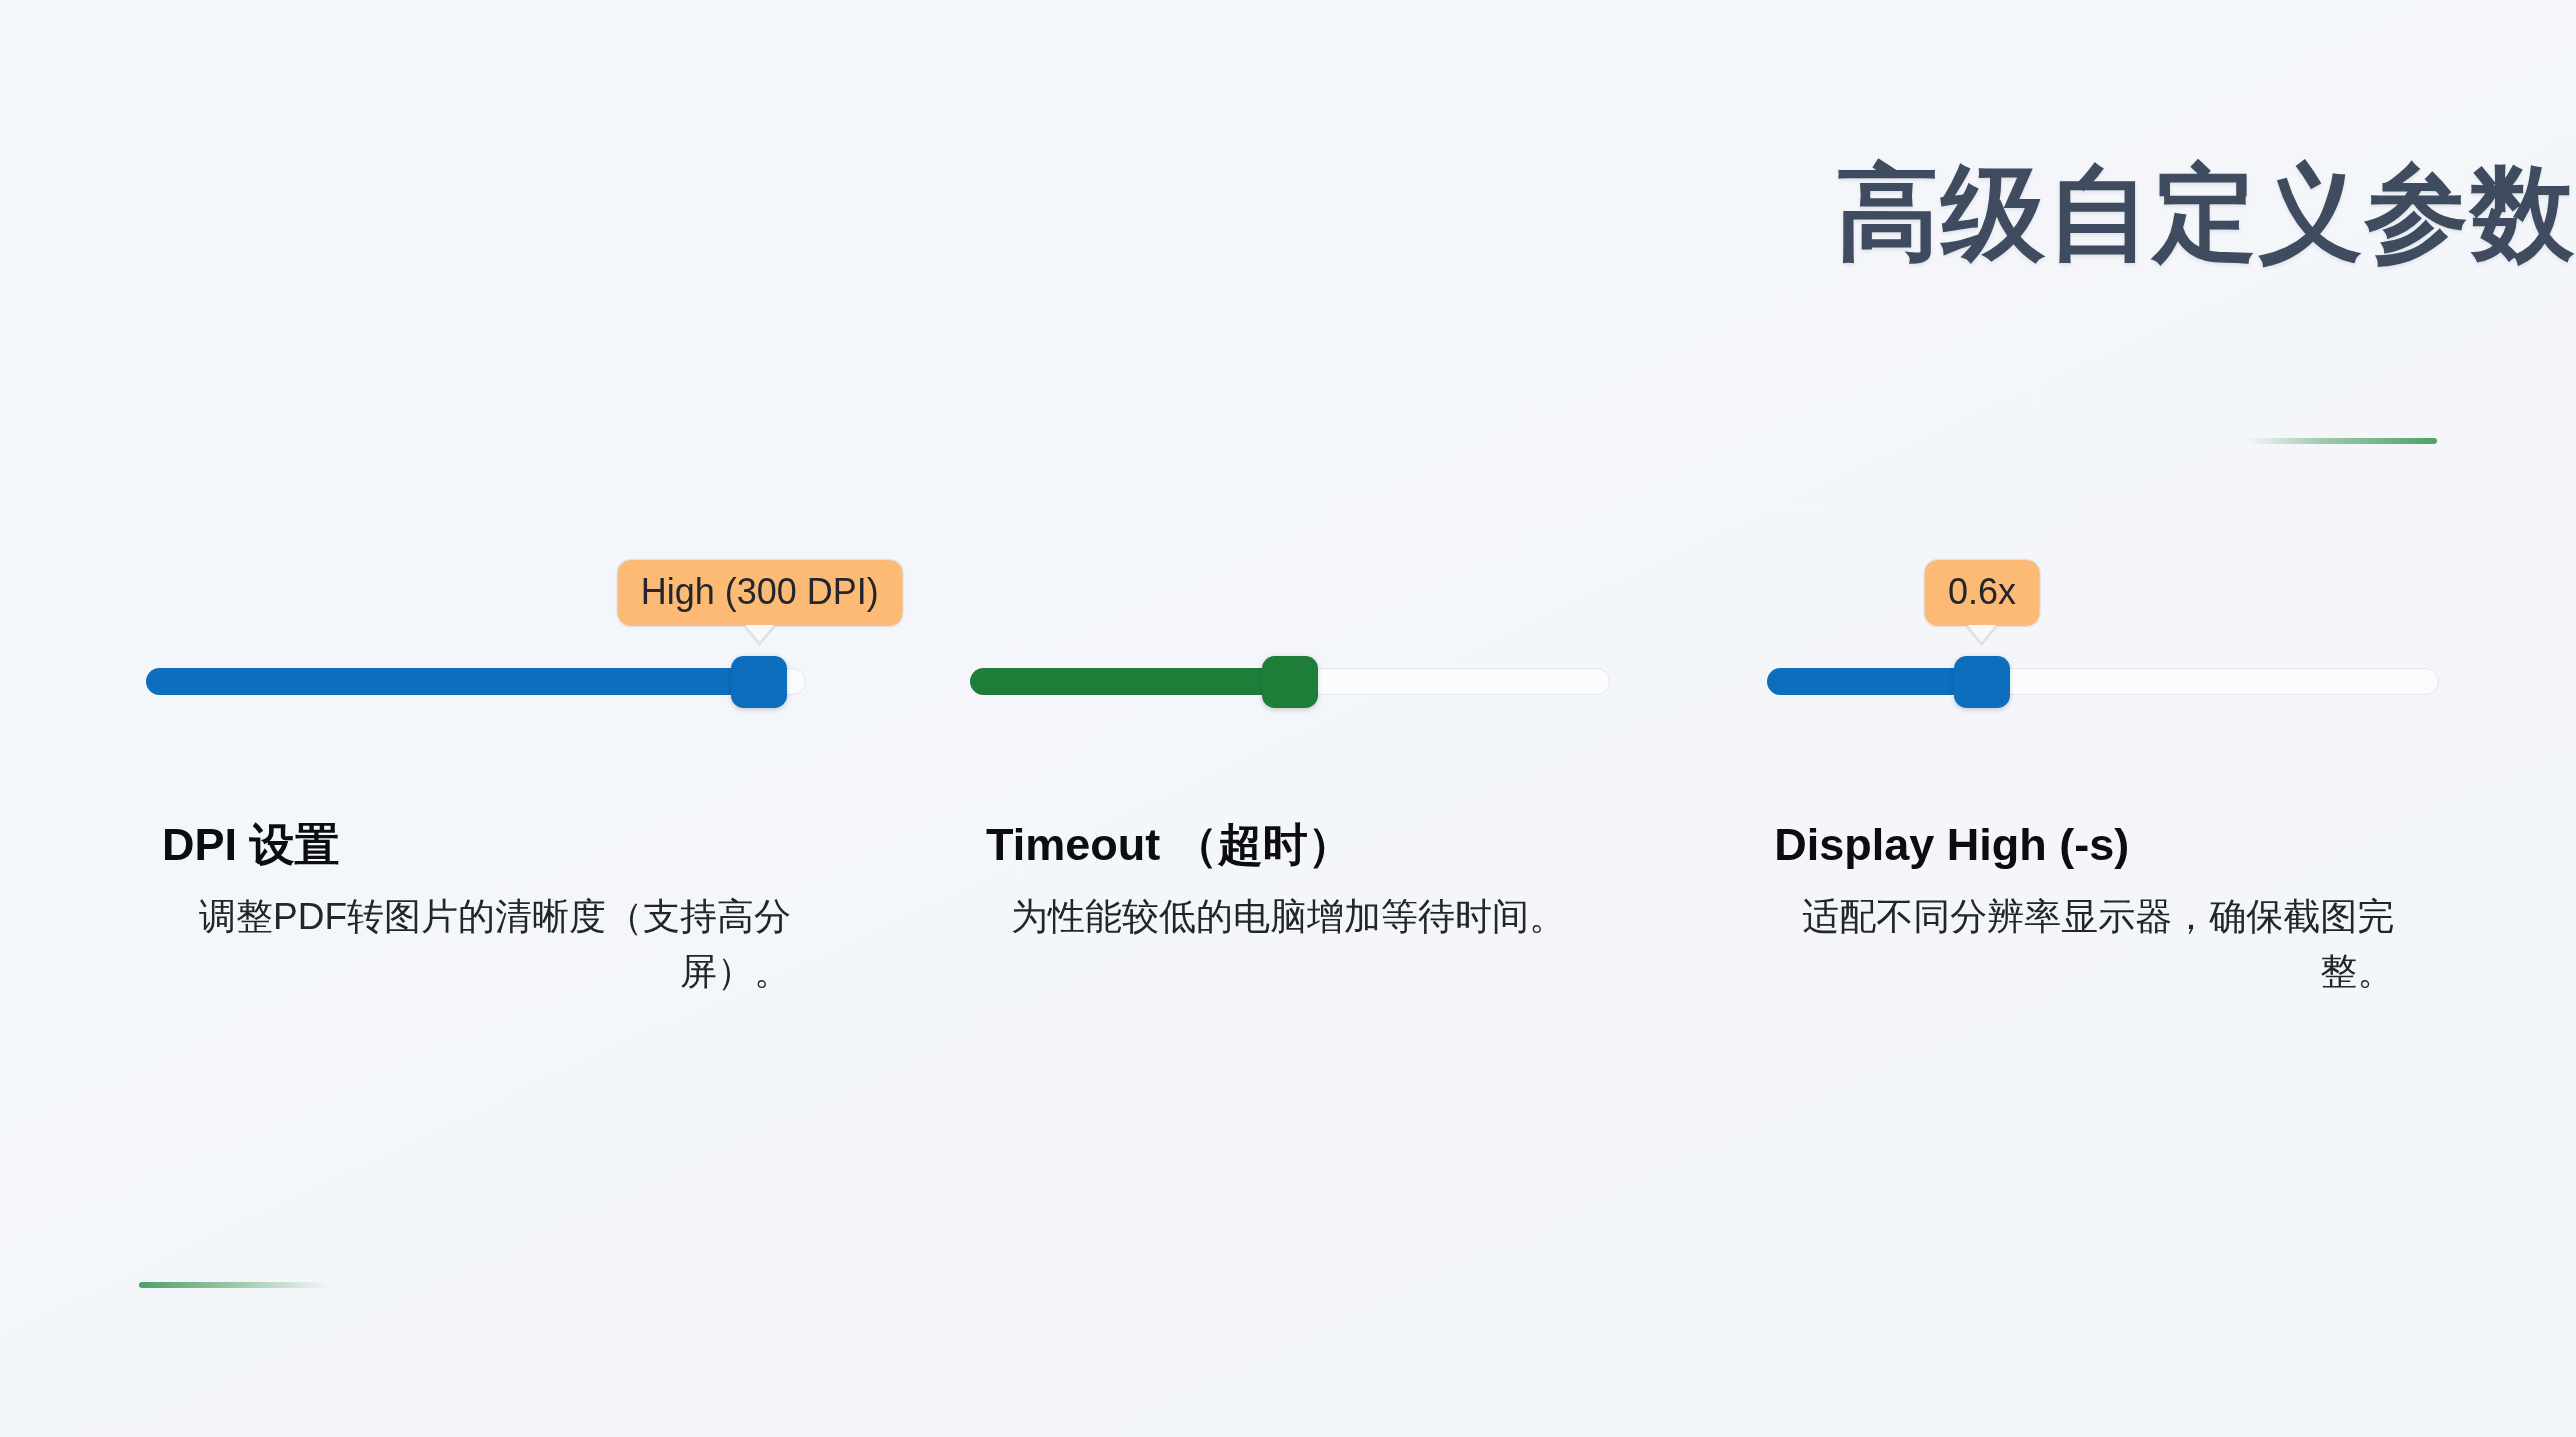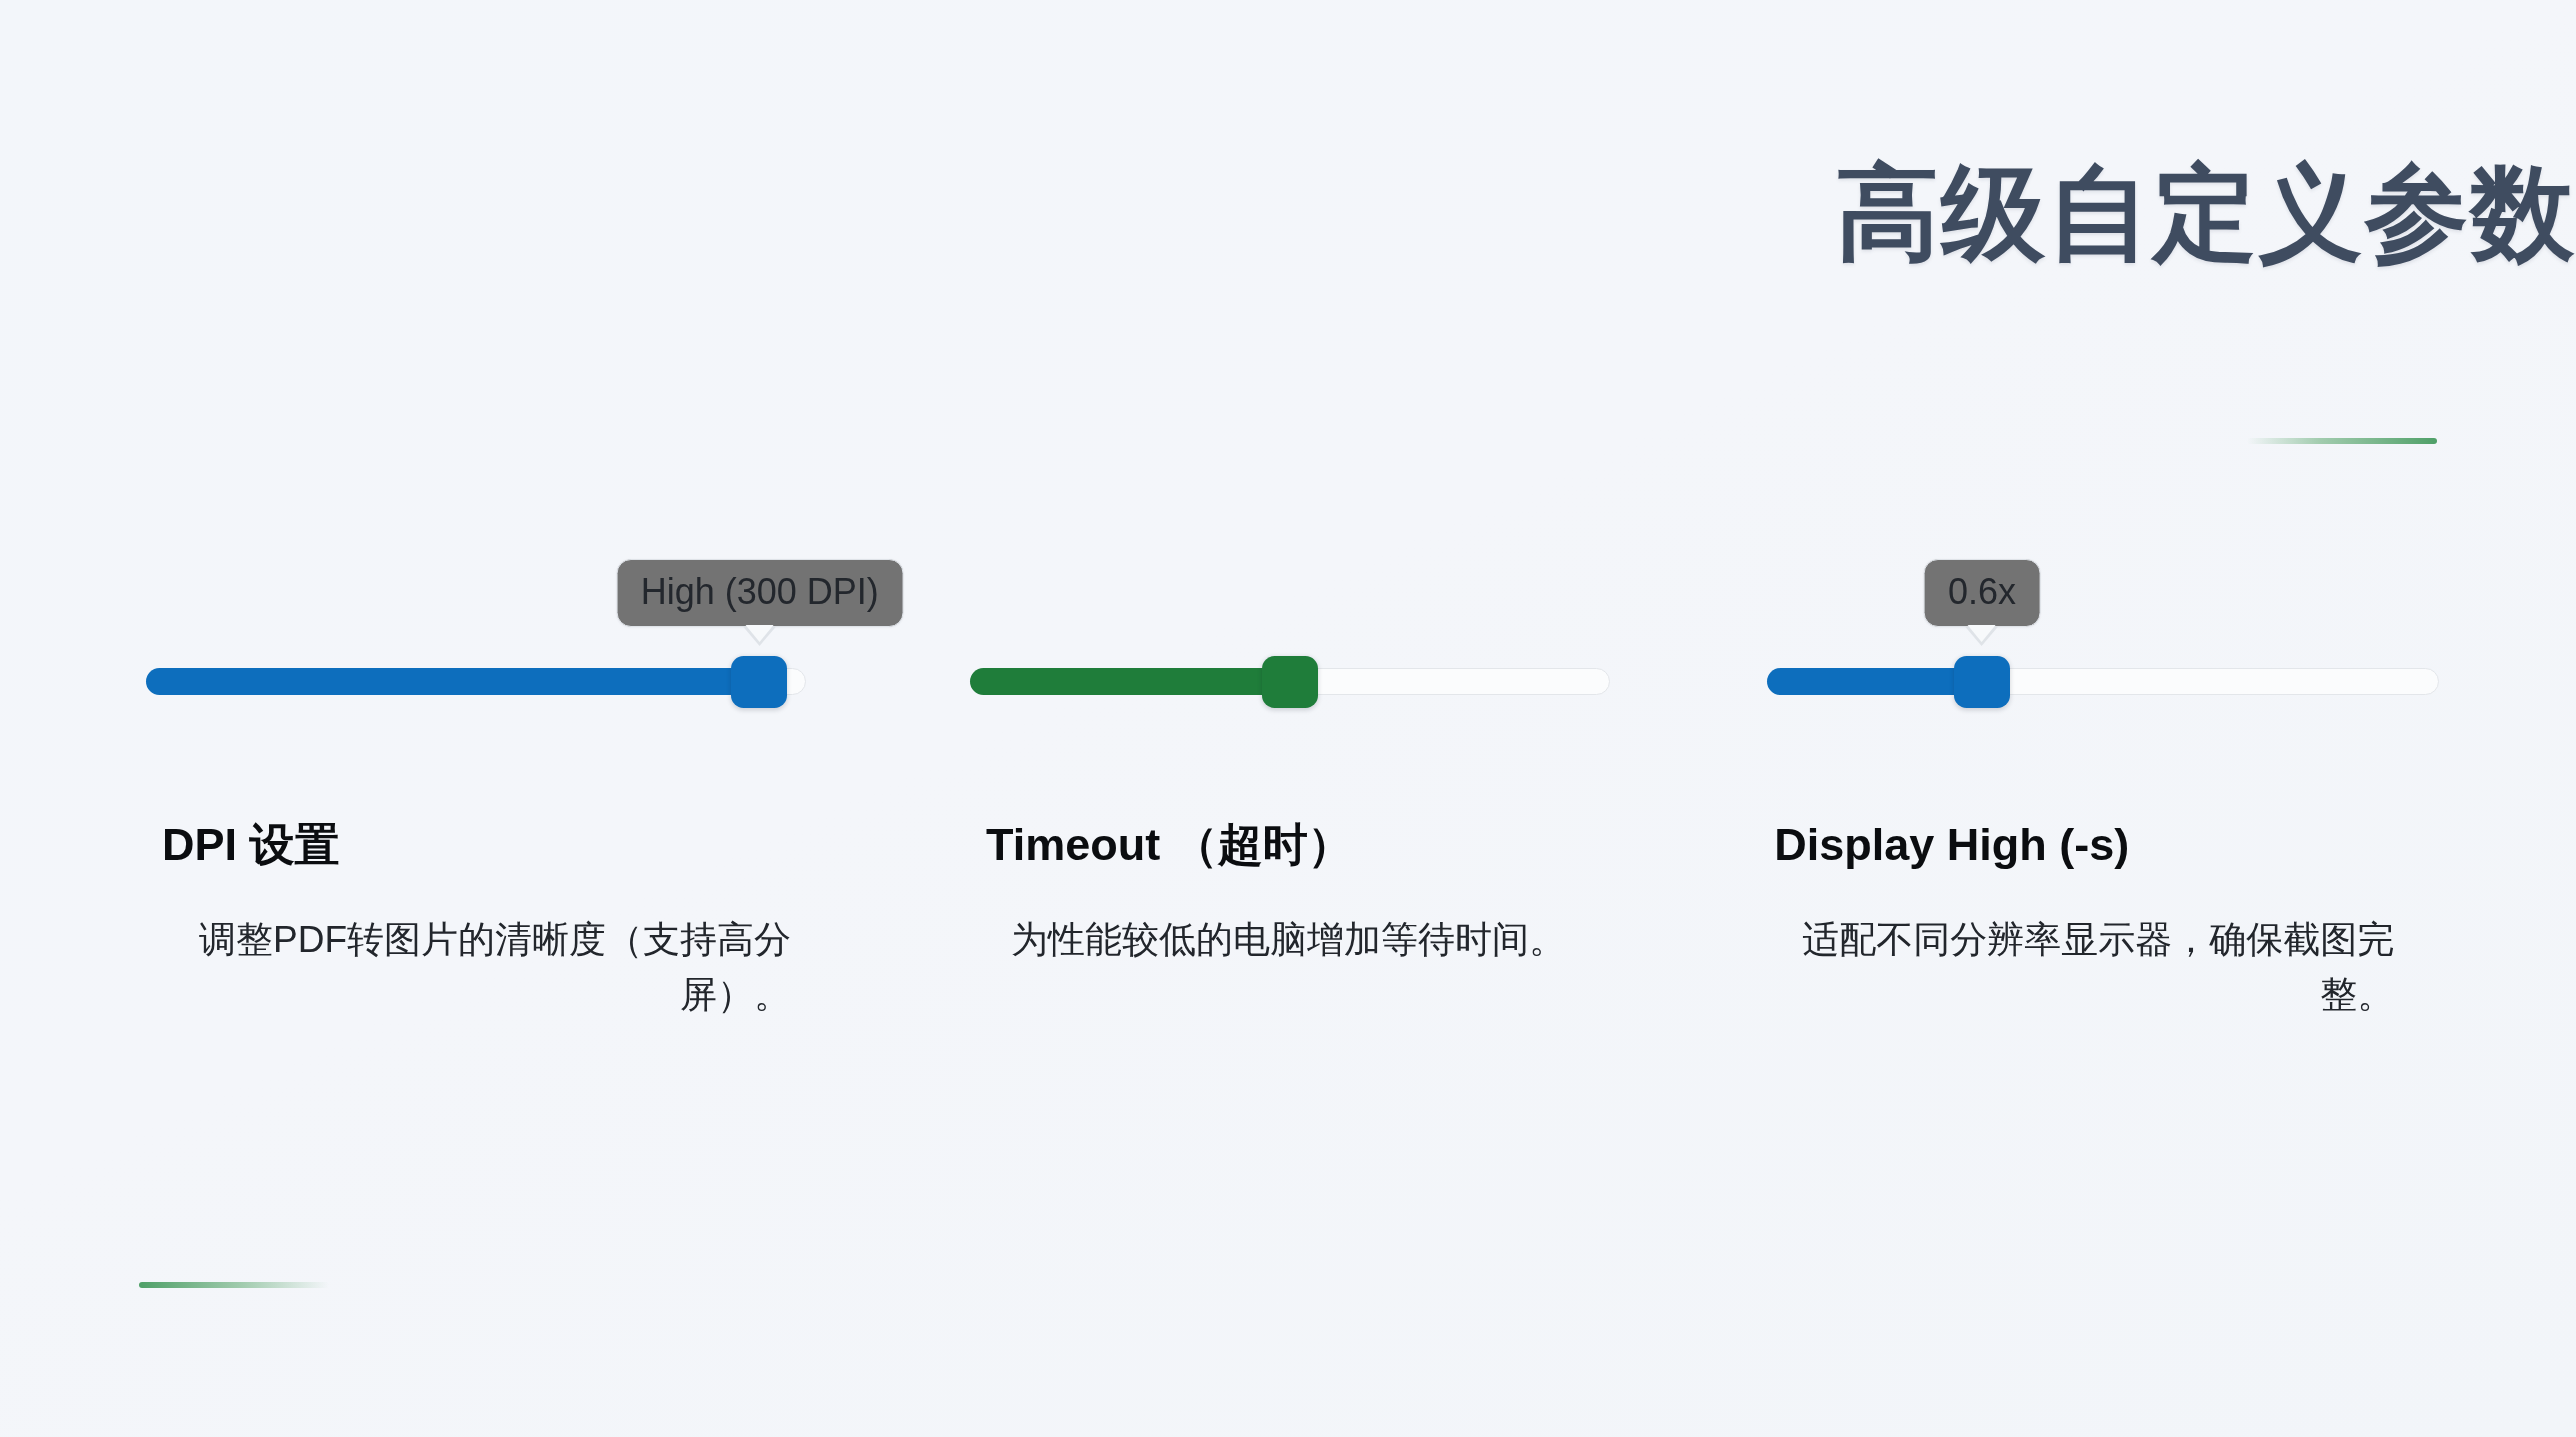--- a/index.html
+++ b/index.html
@@ -77,21 +77,21 @@
   
   .slider {
     position: relative;
     height: 144px;
   }
 
   .tooltip {
     position: absolute;
     top: 20px;
     transform: translateX(-50%);
-    background: #737373;
+    background: #fdba74;
     border: 1.4px solid #dfe3e8;
     border-radius: 14.4px;
     padding: 14.4px 23.4px 16px 23.4px;
     font-size: 36px;
     color: #23272d;
     line-height: 1;
     white-space: nowrap;
     box-shadow: 0 0.9px 1.8px rgba(16,24,40,0.04);
   }
   .tooltip::after,
@@ -155,21 +155,21 @@
     right: 0;
   }
   .col--3 .caption { left: 7.2px; }
 
   .caption-title {
     font-size: 45px;
     font-weight: 700;
     color: #0b0d10;
     line-height: 1.18;
     letter-spacing: 0px;
-    margin-bottom: 42px;
+    margin-bottom: 19px;
     white-space: nowrap;
   }
   .caption-desc {
     font-size: 37px;
     font-weight: 400;
     color: #22262c;
     line-height: 1.48;
     max-width: 629px;
     text-align: right;
   }

